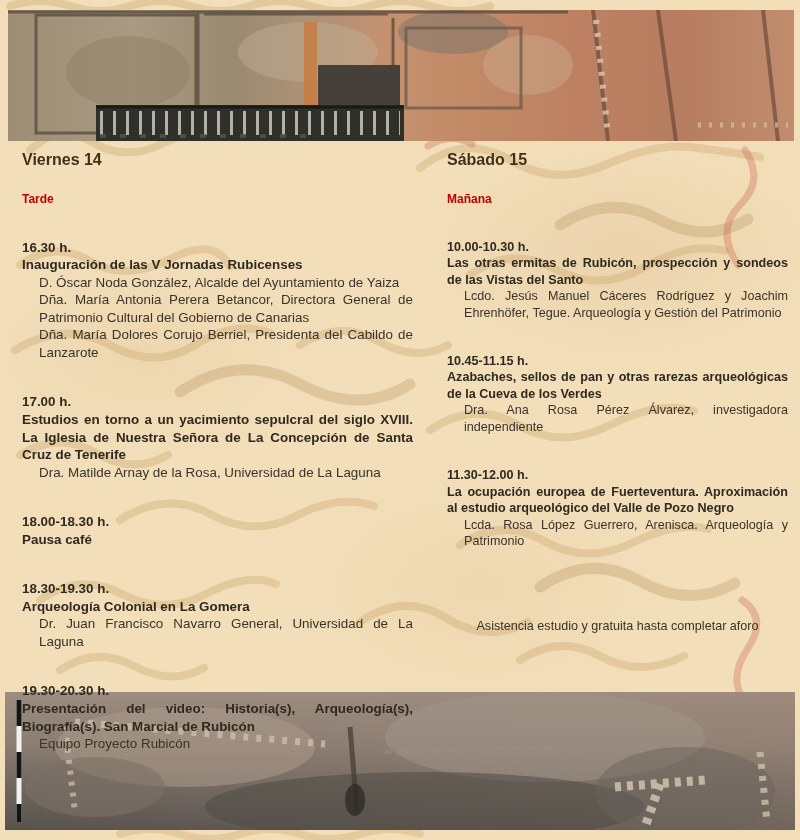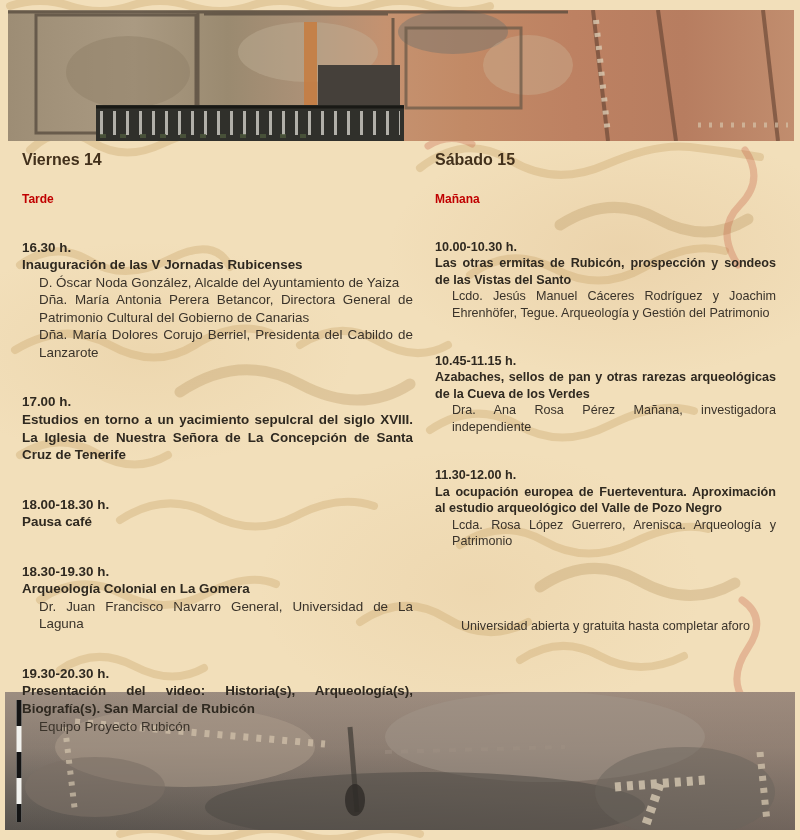--- a/index.html
+++ b/index.html
@@ -12,21 +12,21 @@
       radial-gradient(ellipse 320px 200px at 60% 70%, rgba(205,160,100,.12), transparent 70%),
       #f2dfba;
   }
   .script-layer{position:absolute;inset:0;z-index:1;pointer-events:none;}
   .photo{position:absolute;z-index:2;overflow:hidden;}
   .photo svg{display:block;width:100%;height:100%;}
   .photo-top{left:8px;top:10px;width:786px;height:131px;}
   .photo-bottom{left:5px;top:692px;width:790px;height:138px;}
   .col{position:absolute;top:150px;z-index:3;}
   .col-left{left:22px;width:391px;font-size:13.4px;}
-  .col-right{left:435px;width:341px;font-size:12.6px;}
+  .col-right{left:447px;width:341px;font-size:12.6px;}
   .day-title{font-size:16px;font-weight:bold;color:#42301b;margin:0;line-height:1.2;}
   .session{font-size:12px;font-weight:bold;color:#c00000;margin:23px 0 0 0;line-height:1.2;}
   .col-left .session{margin-bottom:4px;}
   .col-right .session{margin-bottom:26px;}
   .event{margin-top:32px;}
   .event p{margin:0;line-height:1.31;text-align:justify;}
   .time,.etitle{font-weight:bold;color:#2f2920;}
   .speaker{color:#3a332a;padding-left:17px;}
   .footer-note{margin:68px 0 0 0;text-align:center;color:#3a332a;line-height:1.3;}
 </style>
@@ -116,20 +116,21 @@
       <p class="time">16.30 h.</p>
       <p class="etitle">Inauguración de las V Jornadas Rubicenses</p>
       <p class="speaker">D. Óscar Noda González, Alcalde del Ayuntamiento de Yaiza</p>
       <p class="speaker">Dña. María Antonia Perera Betancor, Directora General de Patrimonio Cultural del Gobierno de Canarias</p>
       <p class="speaker">Dña. María Dolores Corujo Berriel, Presidenta del Cabildo de Lanzarote</p>
     </div>
 
     <div class="event">
       <p class="time">17.00 h.</p>
       <p class="etitle">Estudios en torno a un yacimiento sepulcral del siglo XVIII. La Iglesia de Nuestra Señora de La Concepción de Santa Cruz de Tenerife</p>
+      <p class="speaker">Dra. Matilde Arnay de la Rosa, Universidad de La Laguna</p>
     </div>
 
     <div class="event">
       <p class="time">18.00-18.30 h.</p>
       <p class="etitle">Pausa café</p>
     </div>
 
     <div class="event">
       <p class="time">18.30-19.30 h.</p>
       <p class="etitle">Arqueología Colonial en La Gomera</p>
@@ -149,30 +150,30 @@
 
     <div class="event">
       <p class="time">10.00-10.30 h.</p>
       <p class="etitle">Las otras ermitas de Rubicón, prospección y sondeos de las Vistas del Santo</p>
       <p class="speaker">Lcdo. Jesús Manuel Cáceres Rodríguez y Joachim Ehrenhöfer, Tegue. Arqueología y Gestión del Patrimonio</p>
     </div>
 
     <div class="event">
       <p class="time">10.45-11.15 h.</p>
       <p class="etitle">Azabaches, sellos de pan y otras rarezas arqueológicas de la Cueva de los Verdes</p>
-      <p class="speaker">Dra. Ana Rosa Pérez Mañana, investigadora independiente</p>
+      <p class="speaker">Dra. Ana Rosa Pérez Álvarez, investigadora independiente</p>
     </div>
 
     <div class="event">
       <p class="time">11.30-12.00 h.</p>
       <p class="etitle">La ocupación europea de Fuerteventura. Aproximación al estudio arqueológico del Valle de Pozo Negro</p>
       <p class="speaker">Lcda. Rosa López Guerrero, Arenisca. Arqueología y Patrimonio</p>
     </div>
 
-    <p class="footer-note">Universidad abierta y gratuita hasta completar aforo</p>
+    <p class="footer-note">Asistencia estudio y gratuita hasta completar aforo</p>
   </div>
 
   <div class="photo photo-bottom">
     <svg viewBox="0 0 790 138" preserveAspectRatio="none">
       <defs>
         <linearGradient id="bg2" x1="0" y1="0" x2="0" y2="1">
           <stop offset="0" stop-color="#9c8d80"></stop>
           <stop offset="0.4" stop-color="#897c71"></stop>
           <stop offset="0.68" stop-color="#6f675f"></stop>
           <stop offset="1" stop-color="#57524d"></stop>

